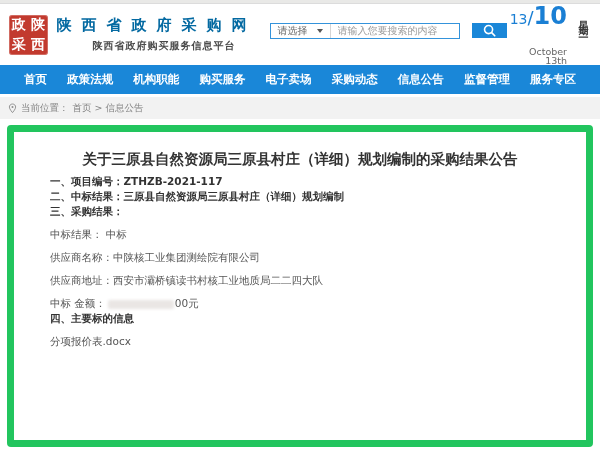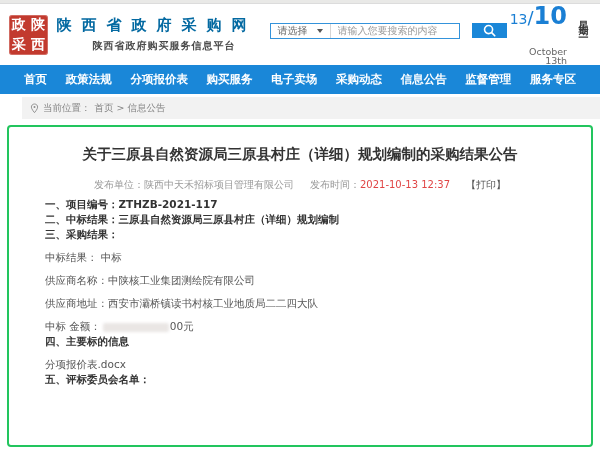--- a/index.html
+++ b/index.html
@@ -43,24 +43,24 @@
   .weekday { writing-mode: vertical-rl; font-size: 10px; color: #3a3a3a; margin-left: 9px;
              letter-spacing: 5px; height: 46px; font-weight: bold; }
 
   
   .nav { height: 29px; background: #1a87d8; display: flex; align-items: center;
          justify-content: space-between; padding: 0 24px; }
   .nav-item { color: #fff; font-size: 11.5px; font-weight: bold; cursor: pointer; white-space: nowrap; }
 
   
   .breadcrumb { height: 22px; background: #f2f2f2; margin-top: 3px; display: flex; align-items: center;
-                padding: 0 8px; font-size: 9.5px; color: #828282; gap: 4px; margin-left: 22px; }
+                padding: 0 8px; font-size: 9.5px; color: #828282; gap: 4px; }
 
   
-  .card { margin: 6px 7px 0; border: 2px solid #22c55e; border-radius: 4px; background: #fff;
+  .card { margin: 6px 7px 0; border: 7px solid #22c55e; border-radius: 4px; background: #fff;
           height: 322px; padding: 12px 36px 0; overflow: hidden; }
   .article-title { font-size: 14.5px; font-weight: bold; color: #333; text-align: center; margin-top: 6px; }
   .article-meta { display: flex; justify-content: center; align-items: center; gap: 16px;
                   font-size: 10px; color: #999; margin-top: 14px; }
   .meta-time-val { color: #e04545; }
   .meta-print { color: #555; cursor: pointer; }
 
   .content { margin-top: 6px; font-size: 10.5px; }
   .sec { font-weight: bold; color: #333; margin-top: 1px; }
   .sub { margin-top: 9px; color: #555; }
@@ -108,21 +108,21 @@
       <span class="date-day">13</span><span class="date-slash">/</span><span class="date-month">10</span>
     </div>
     <div class="date-en">October 13th</div>
   </div>
   <div class="weekday">星期三</div>
 </header>
 
 <nav class="nav">
   <span class="nav-item">首页</span>
   <span class="nav-item">政策法规</span>
-  <span class="nav-item">分项报价表</span>
+  <span class="nav-item">机构职能</span>
   <span class="nav-item">购买服务</span>
   <span class="nav-item">电子卖场</span>
   <span class="nav-item">采购动态</span>
   <span class="nav-item">信息公告</span>
   <span class="nav-item">监督管理</span>
   <span class="nav-item">服务专区</span>
 </nav>
 
 <div class="breadcrumb">
   <span style="display:flex">
@@ -131,41 +131,35 @@
       <circle cx="6" cy="5" r="1.3" fill="#8a8a8a"></circle>
     </svg>
   </span>
   <span>当前位置：</span>
   <span>首页 &gt; 信息公告</span>
 </div>
 
 <main class="card">
   <h1 class="article-title">关于三原县自然资源局三原县村庄（详细）规划编制的采购结果公告</h1>
 
-  <div class="article-meta">
-    <span><span>发布单位：</span><span>陕西中天禾招标项目管理有限公司</span></span>
-    <span><span>发布时间：</span><span class="meta-time-val">2021-10-13 12:37</span></span>
-    <span class="meta-print">【打印】</span>
-  </div>
 
   <div class="content">
     <p class="sec"><span>一、项目编号：</span><span>ZTHZB-2021-117</span></p>
 
     <p class="sec"><span>二、中标结果：</span><span>三原县自然资源局三原县村庄（详细）规划编制</span></p>
 
     <p class="sec">三、采购结果：</p>
 
     <p class="sub"><span>中标结果：</span> <span>中标</span></p>
 
     <p class="sub"><span>供应商名称：</span><span>中陕核工业集团测绘院有限公司</span></p>
 
     <p class="sub"><span>供应商地址：</span><span>西安市灞桥镇读书村核工业地质局二二四大队</span></p>
 
     <p class="sub"><span>中标 金额：</span><span class="blur-box"></span><span>00元</span></p>
 
     <p class="sec">四、主要标的信息</p>
 
     <p class="sub attachment">分项报价表.docx</p>
 
-    <p class="sec">五、评标委员会名单：</p>
 
   </div>
 </main>
 
 </body></html>

